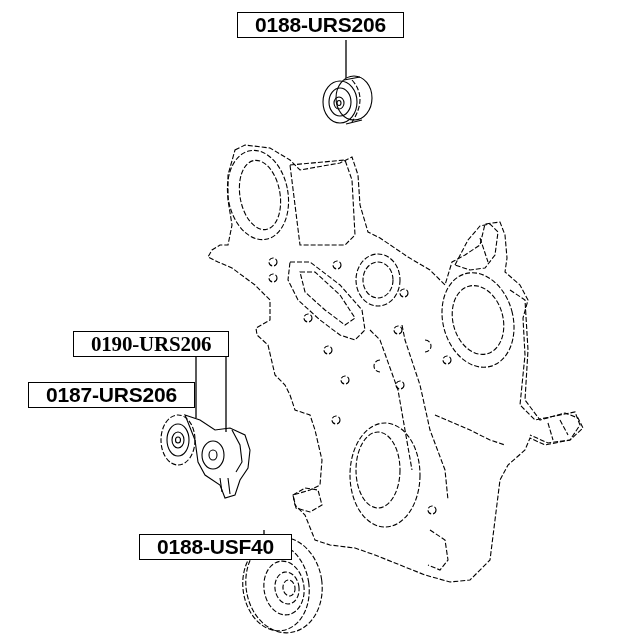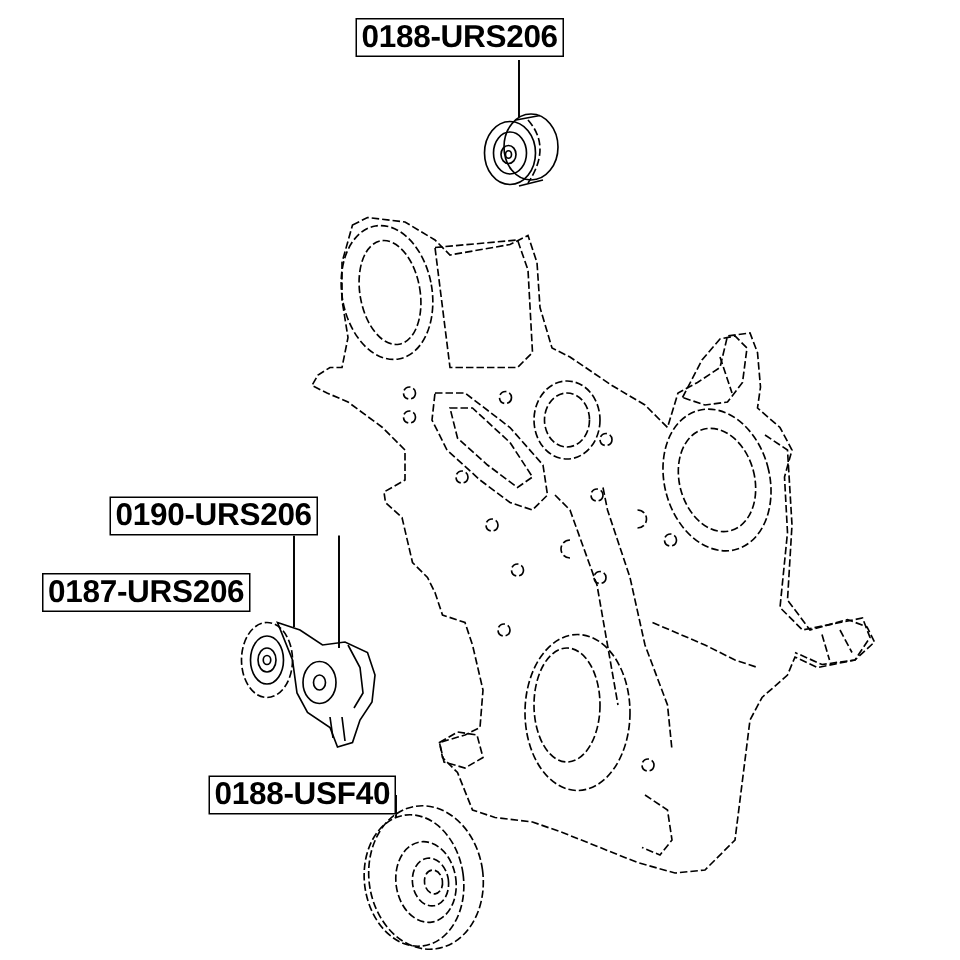--- a/index.html
+++ b/index.html
@@ -5,21 +5,21 @@
   html, body { margin: 0; padding: 0; background: #ffffff; }
   body { width: 640px; height: 640px; position: relative; overflow: hidden; font-family: "Liberation Sans", sans-serif; }
   .label {
     position: absolute;
     border: 1.5px solid #000;
     background: #fff;
     font-family: "Liberation Sans", sans-serif;
     font-weight: bold;
     font-size: 21px;
     line-height: 24px;
-    padding: 0 3px;
+    padding: 0 17px;
     color: #000;
     white-space: nowrap;
     letter-spacing: -0.2px;
   }
   svg.drawing { position: absolute; left: 0; top: 0; }
   .d { fill: none; stroke: #000; stroke-width: 1.1; stroke-dasharray: 5 2; }
   .s { fill: none; stroke: #000; stroke-width: 1.1; }
   .lead { stroke: #000; stroke-width: 1.3; }
 </style>
 </head>
@@ -109,15 +109,15 @@
   <g>
     <ellipse class="d" cx="284" cy="585" rx="38" ry="48" transform="rotate(-8 284 585)"></ellipse>
     <ellipse class="d" cx="276" cy="587" rx="33" ry="44" transform="rotate(-8 276 587)"></ellipse>
     <ellipse class="d" cx="284" cy="588" rx="20" ry="27" transform="rotate(-8 284 588)"></ellipse>
     <ellipse class="d" cx="287" cy="588" rx="12" ry="16" transform="rotate(-8 287 588)"></ellipse>
     <ellipse class="d" cx="289" cy="588" rx="6" ry="8" transform="rotate(-8 289 588)"></ellipse>
   </g>
 </svg>
 
 <div class="label" style="left:237px; top:12px;">0188-URS206</div>
-<div class="label" style="left:73px; top:331px;">0190-URS206</div>
+<div class="label" style="left:73px; top:331px;font-family:Liberation Serif, serif;">0190-URS206</div>
 <div class="label" style="left:28px; top:382px;">0187-URS206</div>
-<div class="label" style="left:139px; top:517px;">0188-USF40</div>
+<div class="label" style="left:139px; top:534px;">0188-USF40</div>
 
 </body></html>

